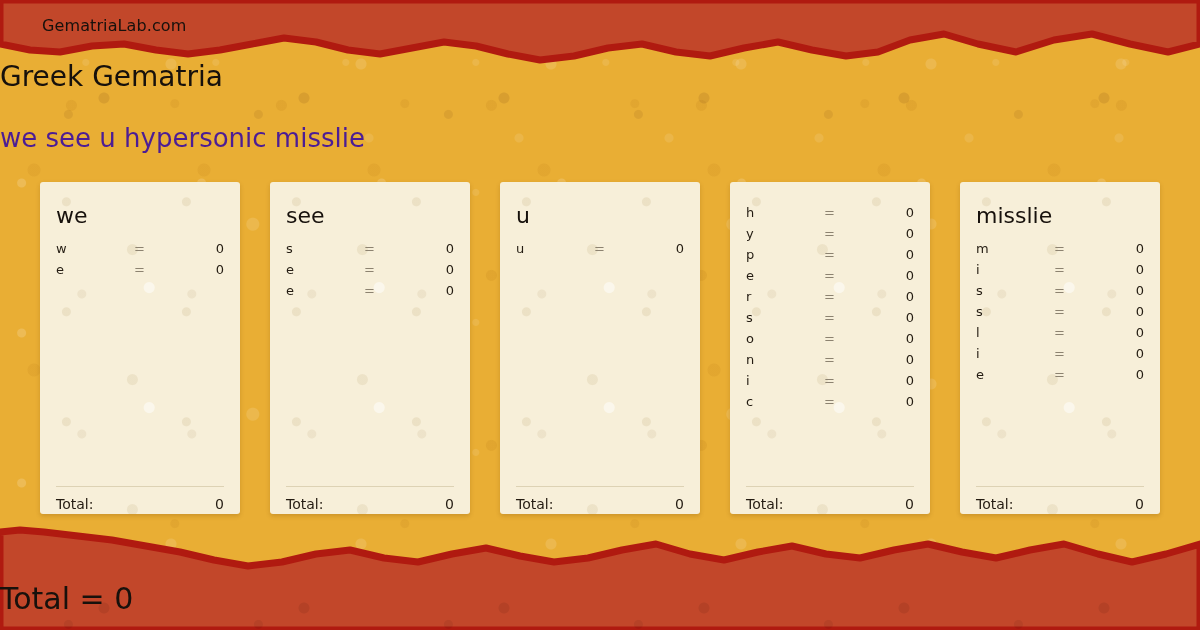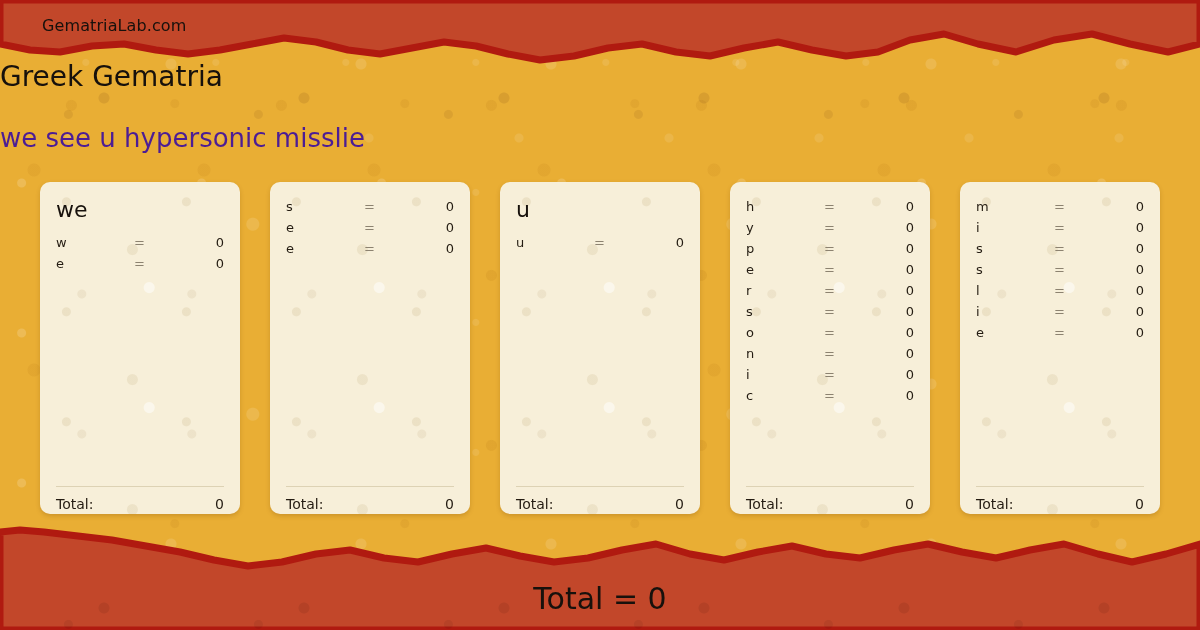--- a/index.html
+++ b/index.html
@@ -110,23 +110,23 @@
     position: relative;
     width: 200px;
     height: 332px;
     background-color: #f7efd9;
     background-image:
       radial-gradient(circle at 22% 18%, rgba(214,197,160,0.35) 0 4px, transparent 5px),
       radial-gradient(circle at 66% 52%, rgba(214,197,160,0.30) 0 5px, transparent 6px),
       radial-gradient(circle at 38% 80%, rgba(214,197,160,0.28) 0 4px, transparent 5px),
       radial-gradient(circle at 84% 88%, rgba(255,255,255,0.5) 0 5px, transparent 6px);
     background-size: 120px 110px, 140px 130px, 110px 140px, 130px 120px;
-    border-radius: 10px;
+    border-radius: 3px;
     box-shadow: 0 2px 4px rgba(120,70,10,0.25);
-    padding: 14px 16px 0 16px;
+    padding: 20px 16px 0 16px;
     display: flex;
     flex-direction: column;
   }
 
   .card-title {
     font-size: 22px;
     font-weight: 400;
     color: #17110c;
     line-height: 28px;
     margin-bottom: 8px;
@@ -159,21 +159,21 @@
   }
   .card-footer .ft-label { flex: 1 1 auto; }
   .card-footer .ft-val { flex: 0 0 auto; }
 
   
   .grand-total {
     position: absolute;
     bottom: 14px;
     left: 0;
     width: 1200px;
-    text-align: center;
+    text-align: left;
     font-size: 30px;
     font-weight: 400;
     color: #17110c;
     z-index: 6;
     margin-top: 12px;
   }
 </style>
 </head>
 <body>
 
@@ -222,20 +222,21 @@
         <span class="val">0</span>
       </div>
     </div>
     <div class="card-footer">
       <span class="ft-label">Total:</span>
       <span class="ft-val">0</span>
     </div>
   </div>
 
   <div class="card">
+    <div class="card-title">see</div>
     <div class="rows">
       <div class="row">
         <span class="letter">s</span>
         <span class="eq">=</span>
         <span class="val">0</span>
       </div>
       <div class="row">
         <span class="letter">e</span>
         <span class="eq">=</span>
         <span class="val">0</span>
@@ -320,20 +321,21 @@
         <span class="val">0</span>
       </div>
     </div>
     <div class="card-footer">
       <span class="ft-label">Total:</span>
       <span class="ft-val">0</span>
     </div>
   </div>
 
   <div class="card">
+    <div class="card-title">misslie</div>
     <div class="rows">
       <div class="row">
         <span class="letter">m</span>
         <span class="eq">=</span>
         <span class="val">0</span>
       </div>
       <div class="row">
         <span class="letter">i</span>
         <span class="eq">=</span>
         <span class="val">0</span>

